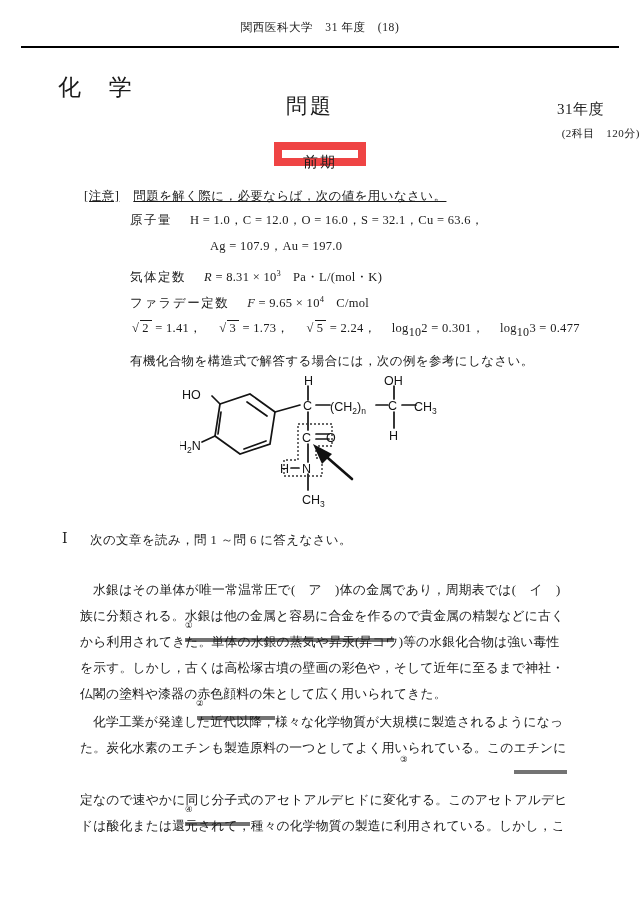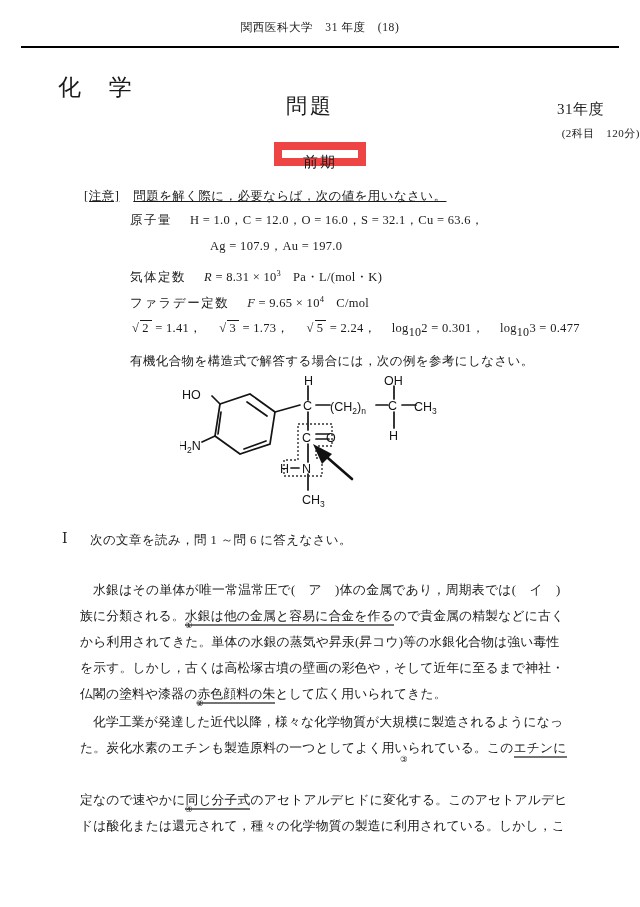--- a/index.html
+++ b/index.html
@@ -170,22 +170,22 @@
   .body-line {
     position: absolute;
     left: 80px;
     font-size: 12.8px;
     white-space: nowrap;
     letter-spacing: 0.15px;
   }
   .indent { padding-left: 13px; }
 
   .u {
-    border-bottom: 2px solid #737373;
-    padding-bottom: 1px;
+    border-bottom: 4px solid #737373;
+    padding-bottom: 15px;
   }
   .mark {
     position: absolute;
     font-size: 8.5px;
     font-family: "Liberation Sans", sans-serif;
     color: #1a1a1a;
   }
   .blank-par { letter-spacing: 0.3px; }
 </style>
 </head>

